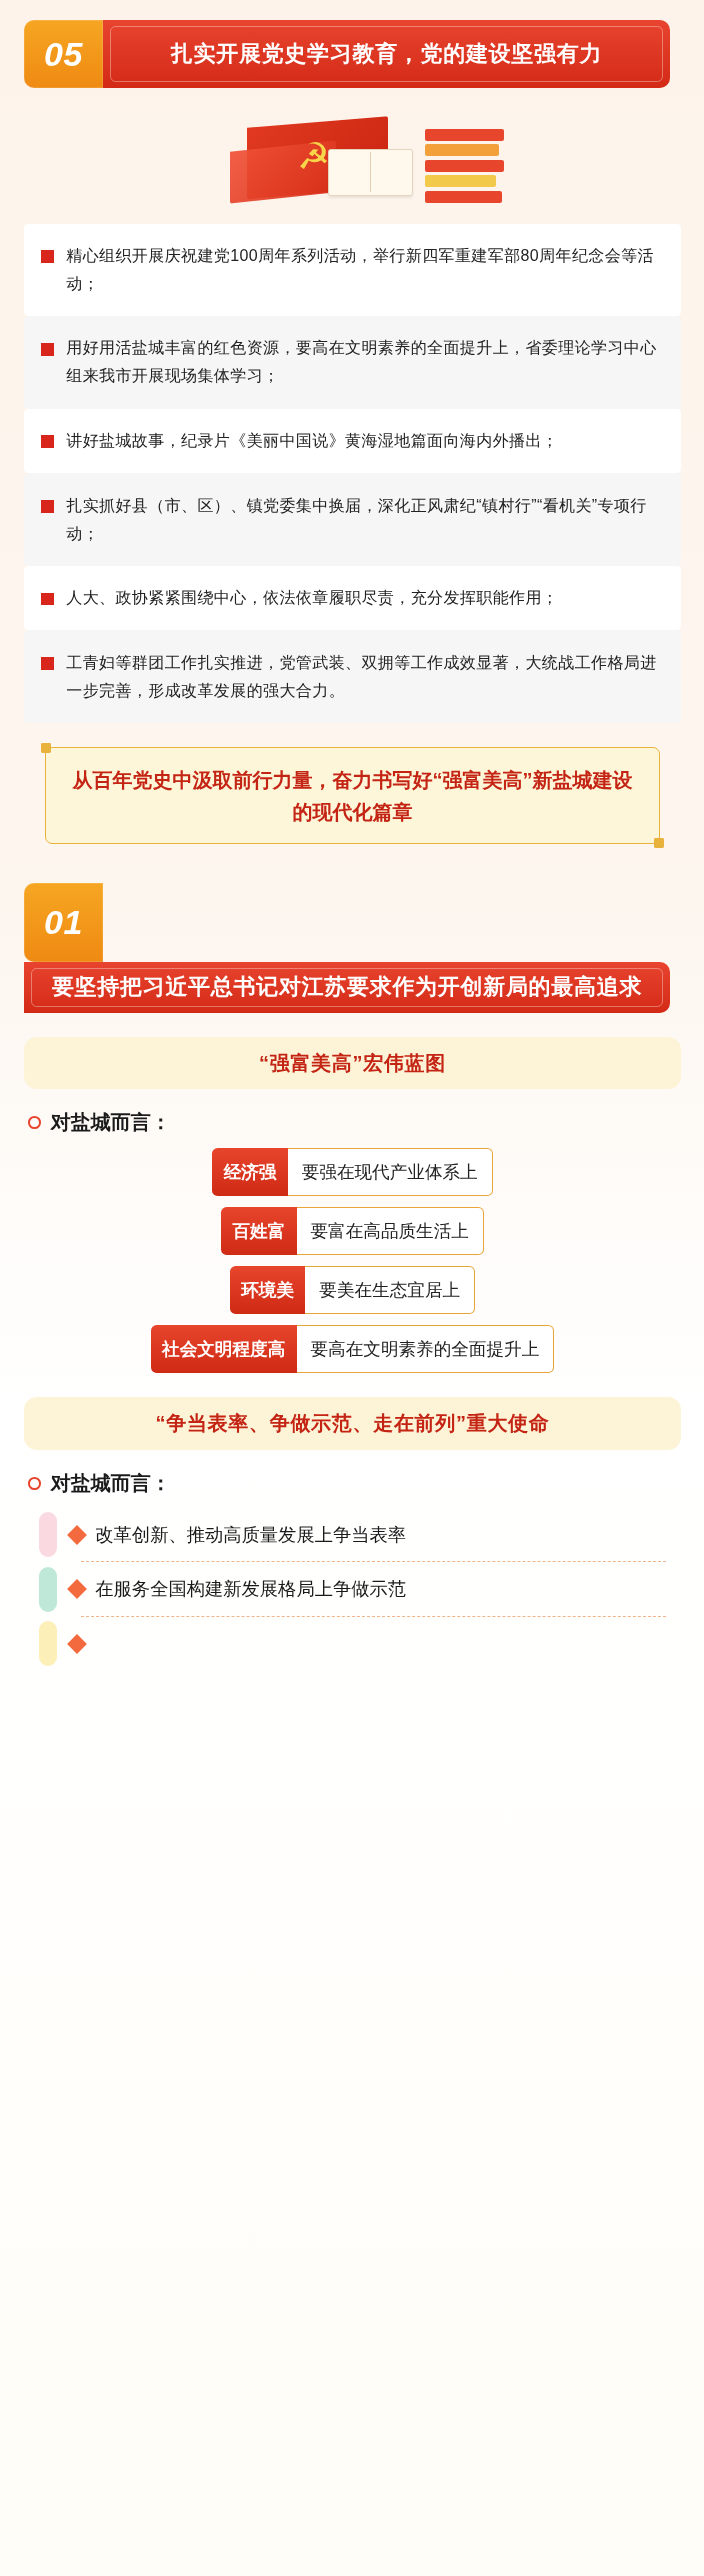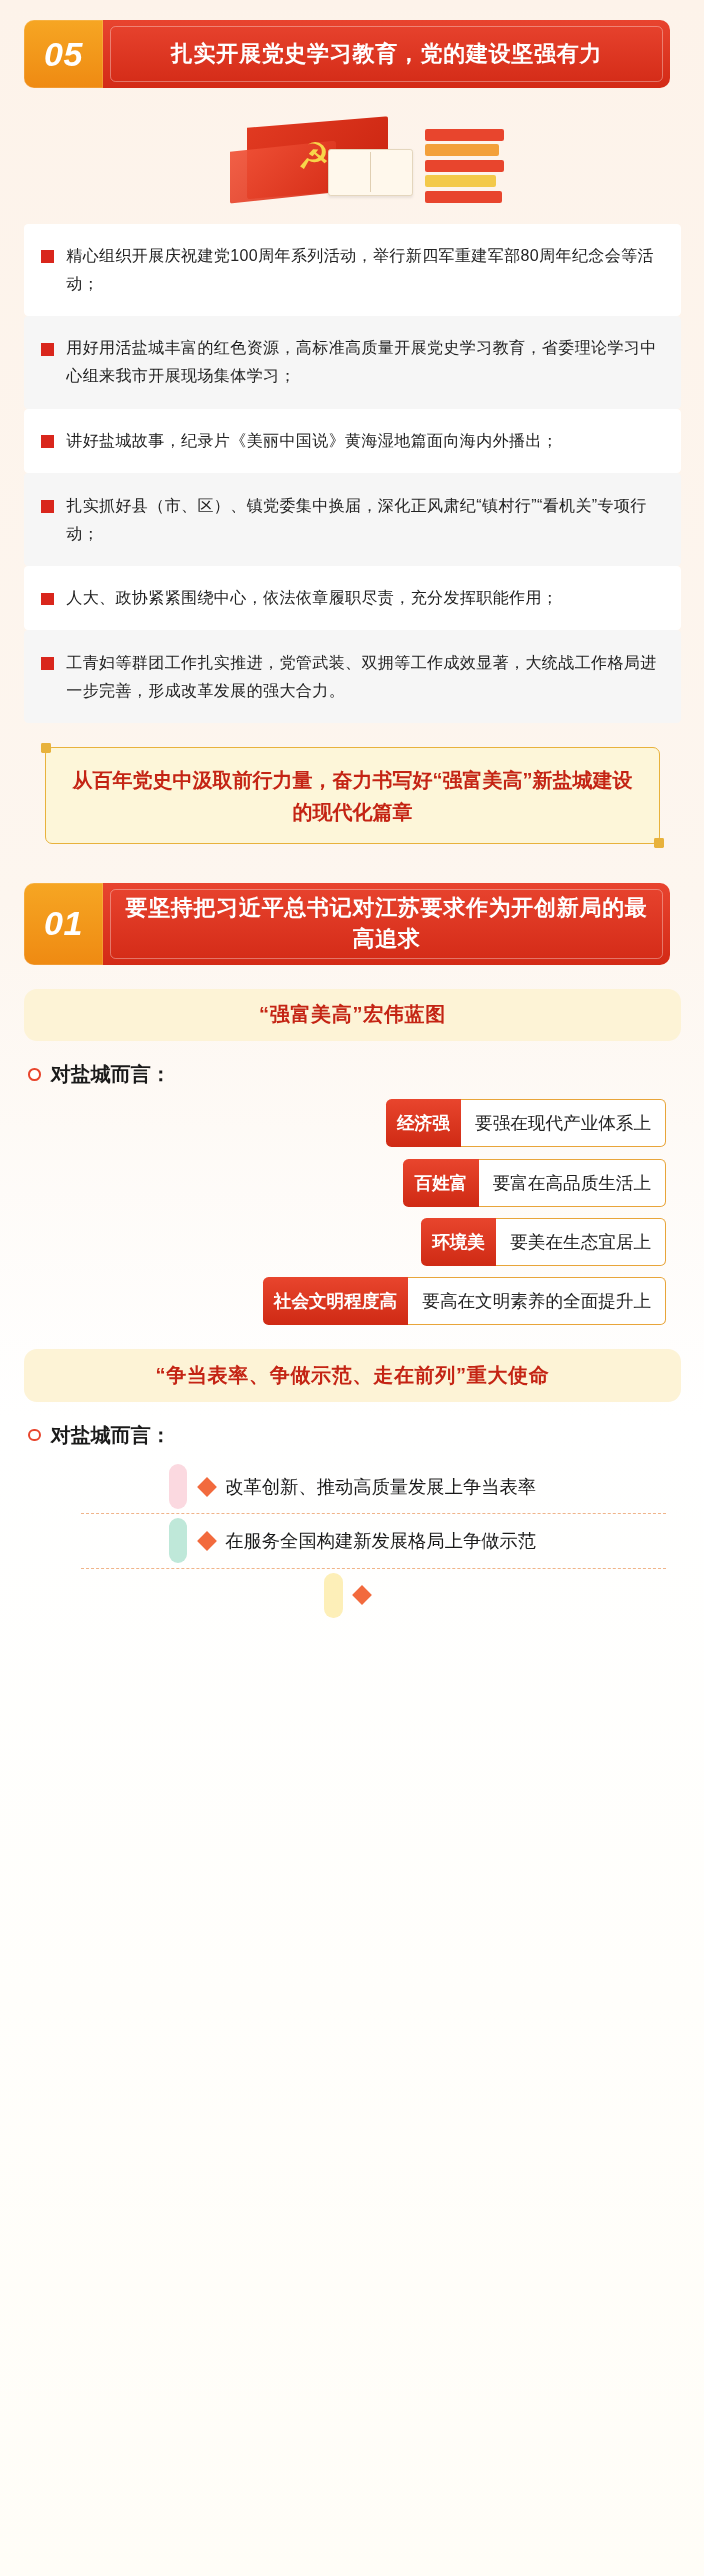--- a/index.html
+++ b/index.html
@@ -181,21 +181,21 @@
   .quote-wrap:after { right: -5px; bottom: -5px; }
   .quote-text {
     color: #c42414;
     font-size: 20px;
     font-weight: bold;
     line-height: 1.6;
     text-align: center;
   }
 
   
-  .banner2 { margin-top: 39px; }
+  .banner2 { margin-top: 39px; flex-direction: column; }
 
   
   .subtitle-bar {
     margin: 24px 24px 0 24px;
     background: #fdf3d6;
     border-radius: 13px;
     padding: 12.7px 7px;
     text-align: center;
   }
   .subtitle-text {
@@ -224,21 +224,21 @@
     font-weight: bold;
     color: #1a1a1a;
   }
 
   
   .tag-rows { margin: 11.3px 39px 0 39px; }
   .tag-row {
     display: flex;
     align-items: stretch;
     margin-bottom: 11.3px;
-    justify-content: flex-end;
+    justify-content: center;
   }
   .tag-key {
     background: linear-gradient(180deg,#e8452d 0%, #cf2a14 100%);
     color: #ffffff;
     font-size: 17.6px;
     font-weight: bold;
     padding: 8.5px 11.3px;
     border-radius: 5.6px 0 0 5.6px;
     display: flex;
     align-items: center;
@@ -259,21 +259,20 @@
   }
 
   
   .mission-list {
     margin: 12.7px 39px 0 39px;
   }
   .mission-item {
     display: flex;
     align-items: center;
     padding: 2.8px 0;
-    justify-content: center;
   }
   .mission-chip {
     flex: 0 0 18.3px;
     width: 18.3px; height: 45px;
     border-radius: 9.2px;
     margin-right: 12.7px;
   }
   .mission-diamond {
     width: 14px; height: 14px;
     background: #f26a3d;
@@ -315,21 +314,21 @@
   </div>
 </div>
 
 <div class="bullets">
   <div class="bullet-item">
     <span class="bullet-sq"></span>
     <span class="bullet-text">精心组织开展庆祝建党100周年系列活动，举行新四军重建军部80周年纪念会等活动；</span>
   </div>
   <div class="bullet-item alt">
     <span class="bullet-sq"></span>
-    <span class="bullet-text">用好用活盐城丰富的红色资源，高标准高质量开展党史学习教育，省委理论学习中心组来我市开展现场集体学习；</span>
+    <span class="bullet-text">用好用活盐城丰富的红色资源，要高在文明素养的全面提升上，省委理论学习中心组来我市开展现场集体学习；</span>
   </div>
   <div class="bullet-item">
     <span class="bullet-sq"></span>
     <span class="bullet-text">讲好盐城故事，纪录片《美丽中国说》黄海湿地篇面向海内外播出；</span>
   </div>
   <div class="bullet-item alt">
     <span class="bullet-sq"></span>
     <span class="bullet-text">扎实抓好县（市、区）、镇党委集中换届，深化正风肃纪“镇村行”“看机关”专项行动；</span>
   </div>
   <div class="bullet-item">

